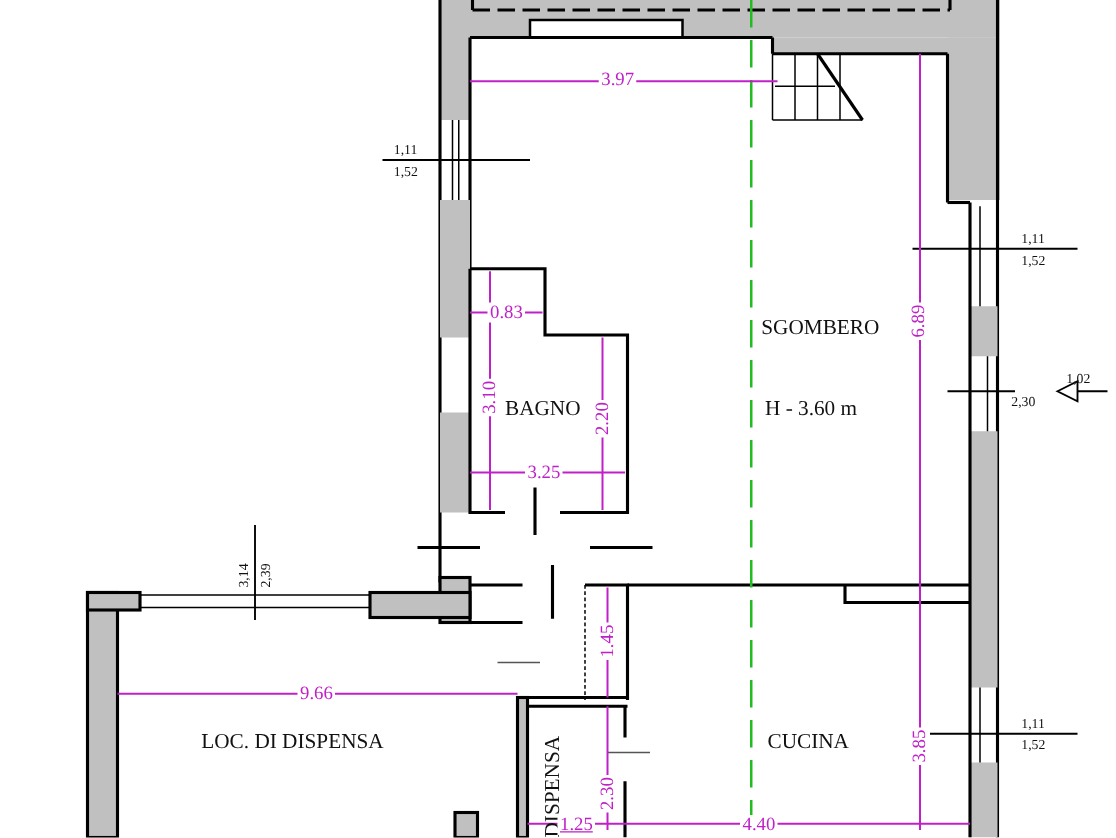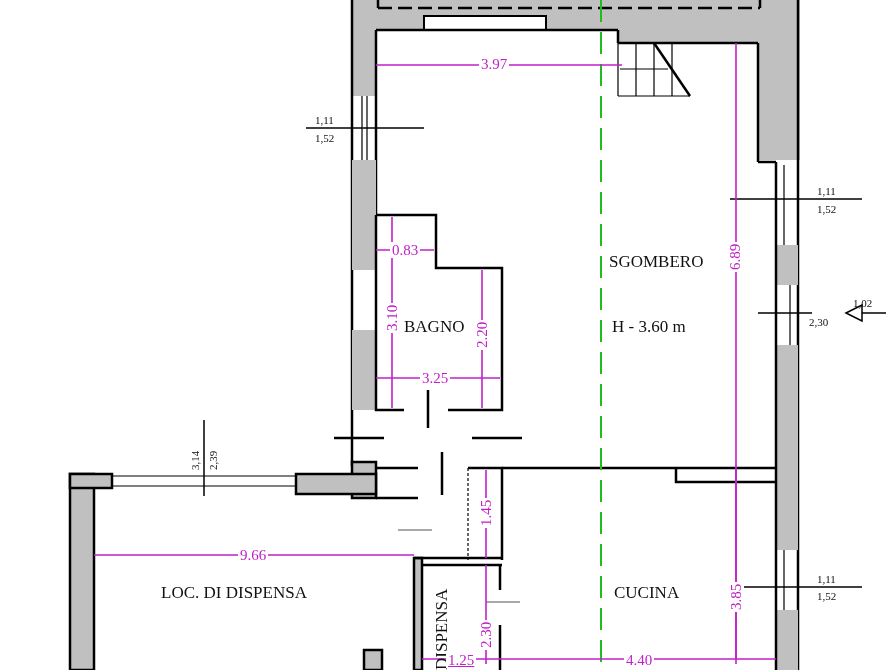--- a/index.html
+++ b/index.html
@@ -146,21 +146,21 @@
 <div class="lbl dimt" style="left:479px;top:56px;">3.97</div>
 <div class="lbl dimt rot" style="left:727px;top:272px;transform:rotate(-90deg);">6.89</div>
 <div class="lbl dimt" style="left:390px;top:242px;">0.83</div>
 <div class="lbl dimt rot" style="left:384px;top:333px;transform:rotate(-90deg);">3.10</div>
 <div class="lbl dimt rot" style="left:474px;top:350px;transform:rotate(-90deg);">2.20</div>
 <div class="lbl dimt" style="left:420px;top:370px;">3.25</div>
 <div class="lbl dimt rot" style="left:478px;top:528px;transform:rotate(-90deg);">1.45</div>
 <div class="lbl dimt" style="left:238px;top:547px;">9.66</div>
 <div class="lbl dimt rot" style="left:478px;top:650px;transform:rotate(-90deg);">2.30</div>
 <div class="lbl dimt" style="left:446px;top:652px;text-decoration:underline;">1.25</div>
-<div class="lbl dimt" style="left:624px;top:652px;">4.40</div>
+<div class="lbl dimt" style="left:592px;top:652px;">4.40</div>
 <div class="lbl dimt rot" style="left:728px;top:612px;transform:rotate(-90deg);">3.85</div>
 
 <div class="lbl wint" style="left:315px;top:114px;">1,11</div>
 <div class="lbl wint" style="left:315px;top:132px;">1,52</div>
 <div class="lbl wint" style="left:817px;top:185px;">1,11</div>
 <div class="lbl wint" style="left:817px;top:203px;">1,52</div>
 <div class="lbl wint" style="left:809px;top:297px;margin-left:44px;">1,02</div>
 <div class="lbl wint" style="left:809px;top:316px;text-align:right;">2,30</div>
 <div class="lbl wint rot" style="left:189px;top:470px;transform:rotate(-90deg);">3,14</div>
 <div class="lbl wint rot" style="left:207px;top:470px;transform:rotate(-90deg);">2,39</div>

